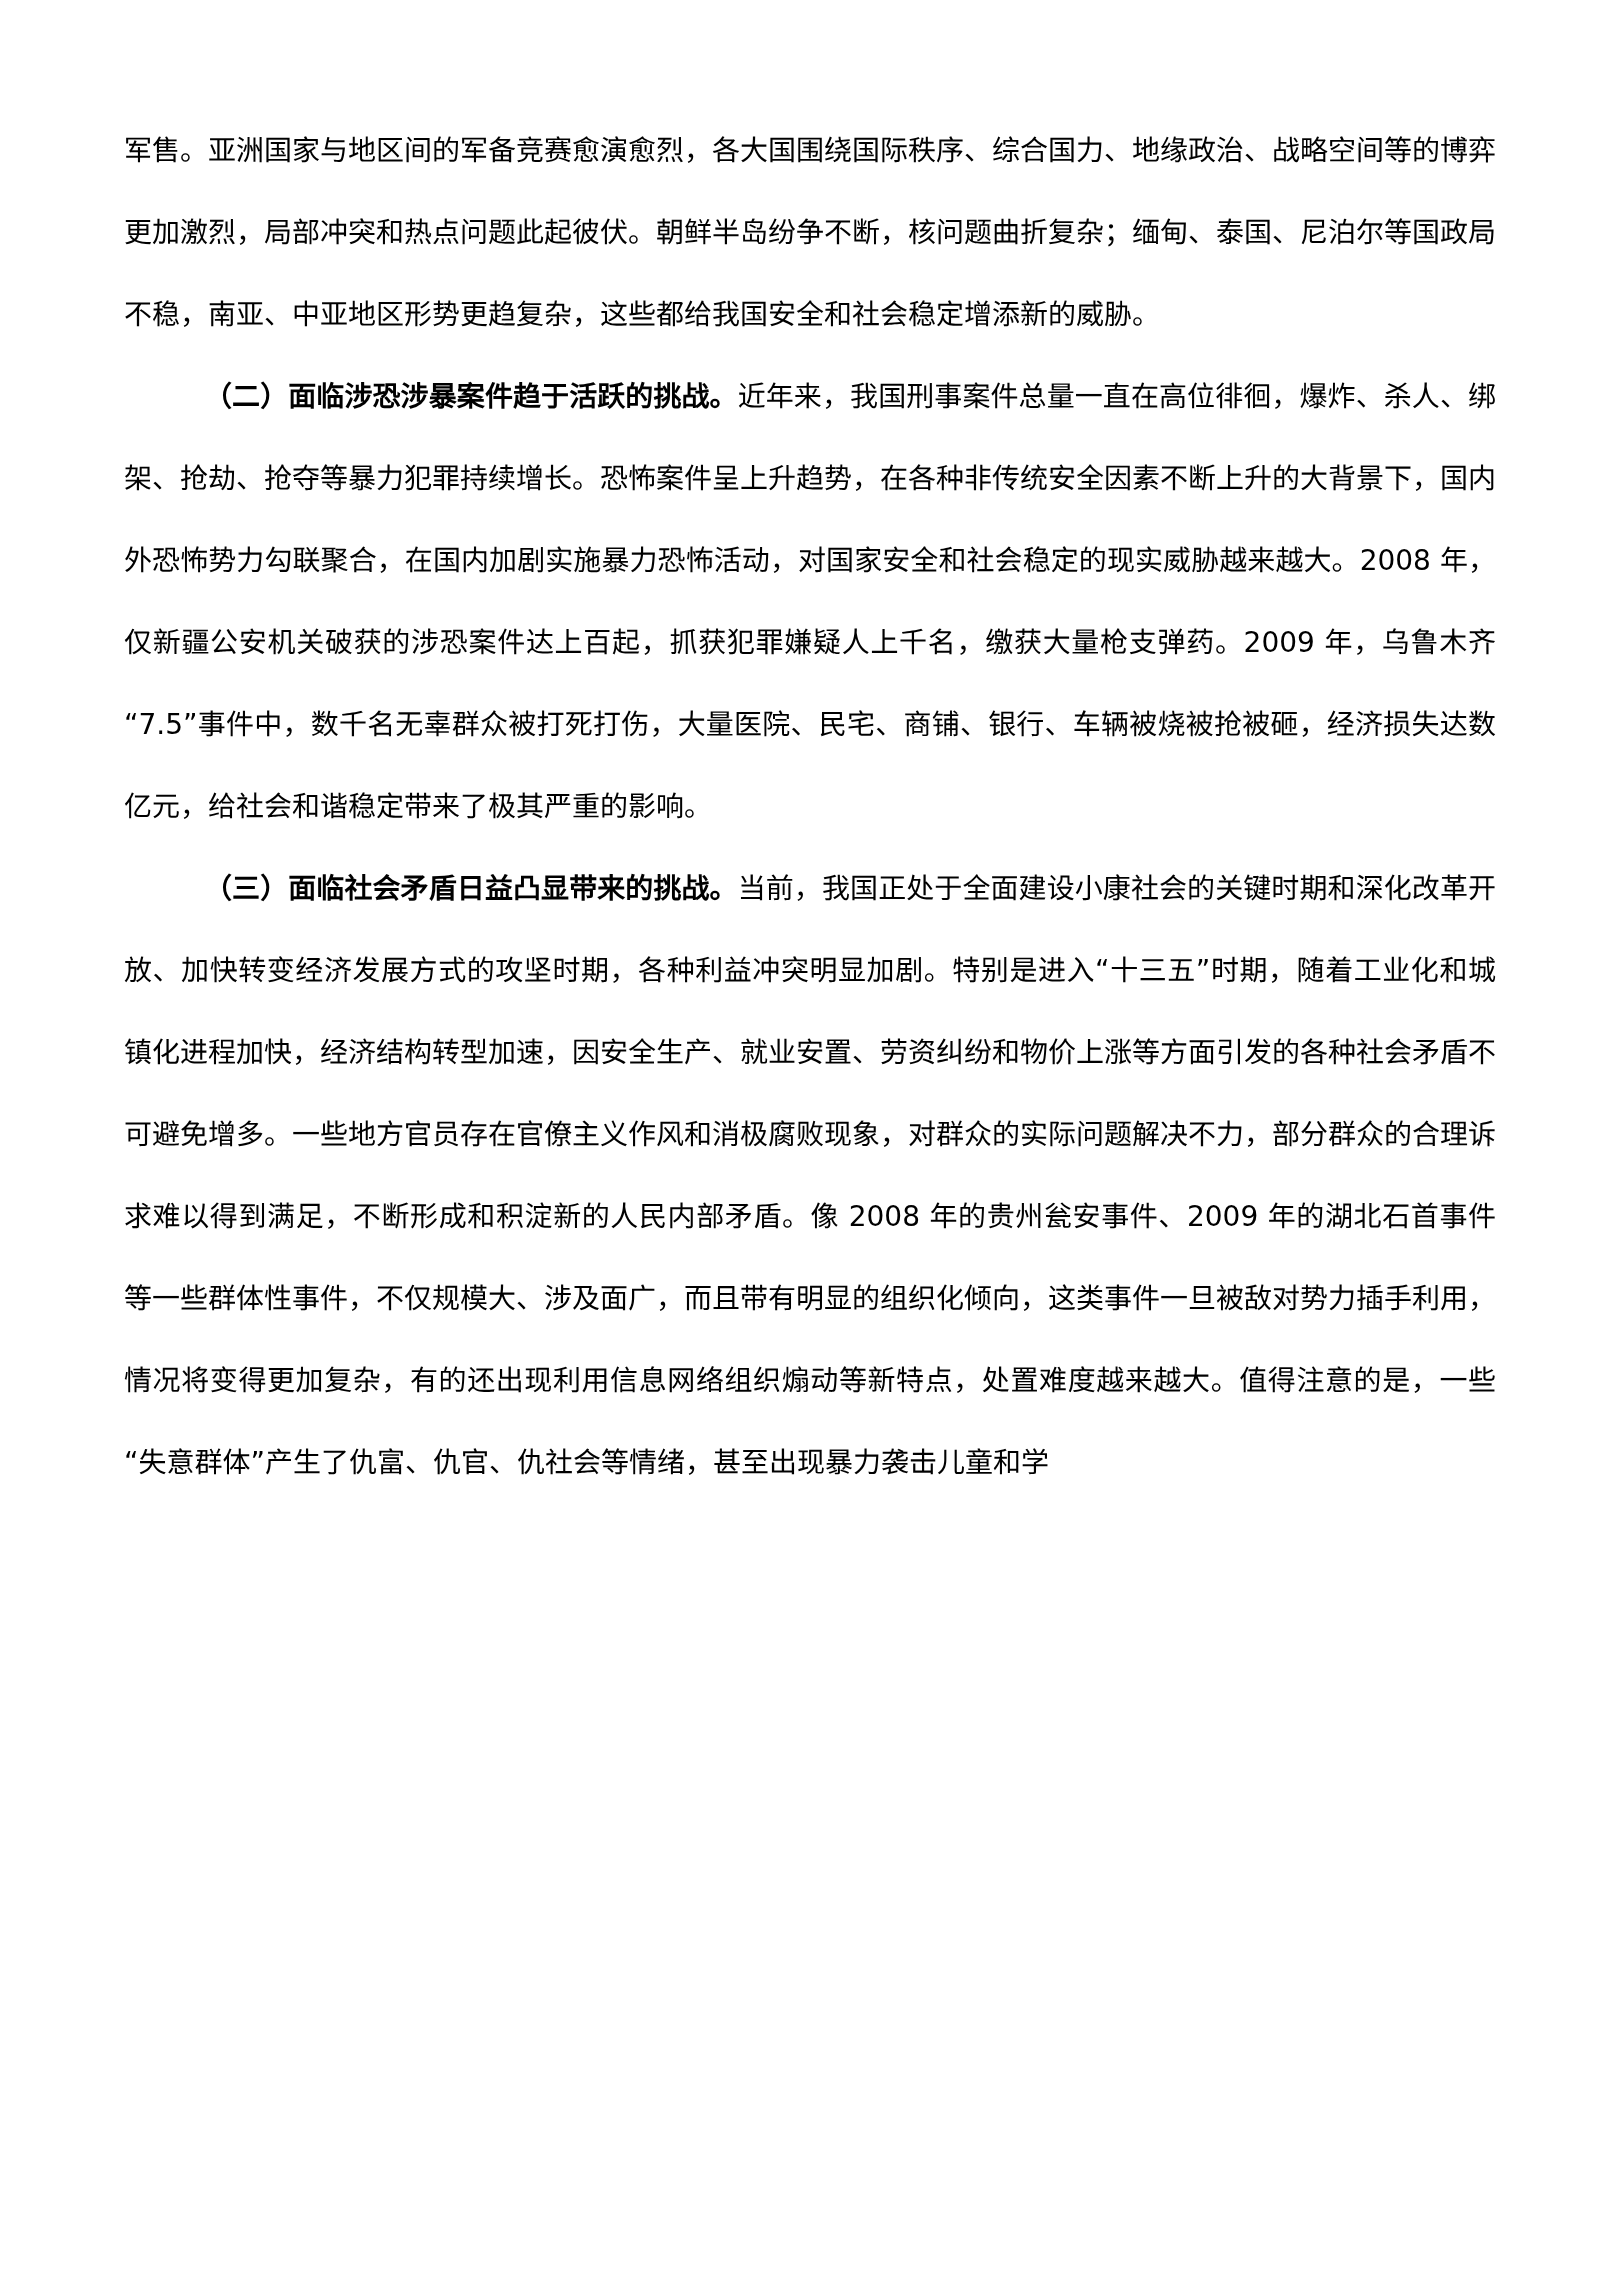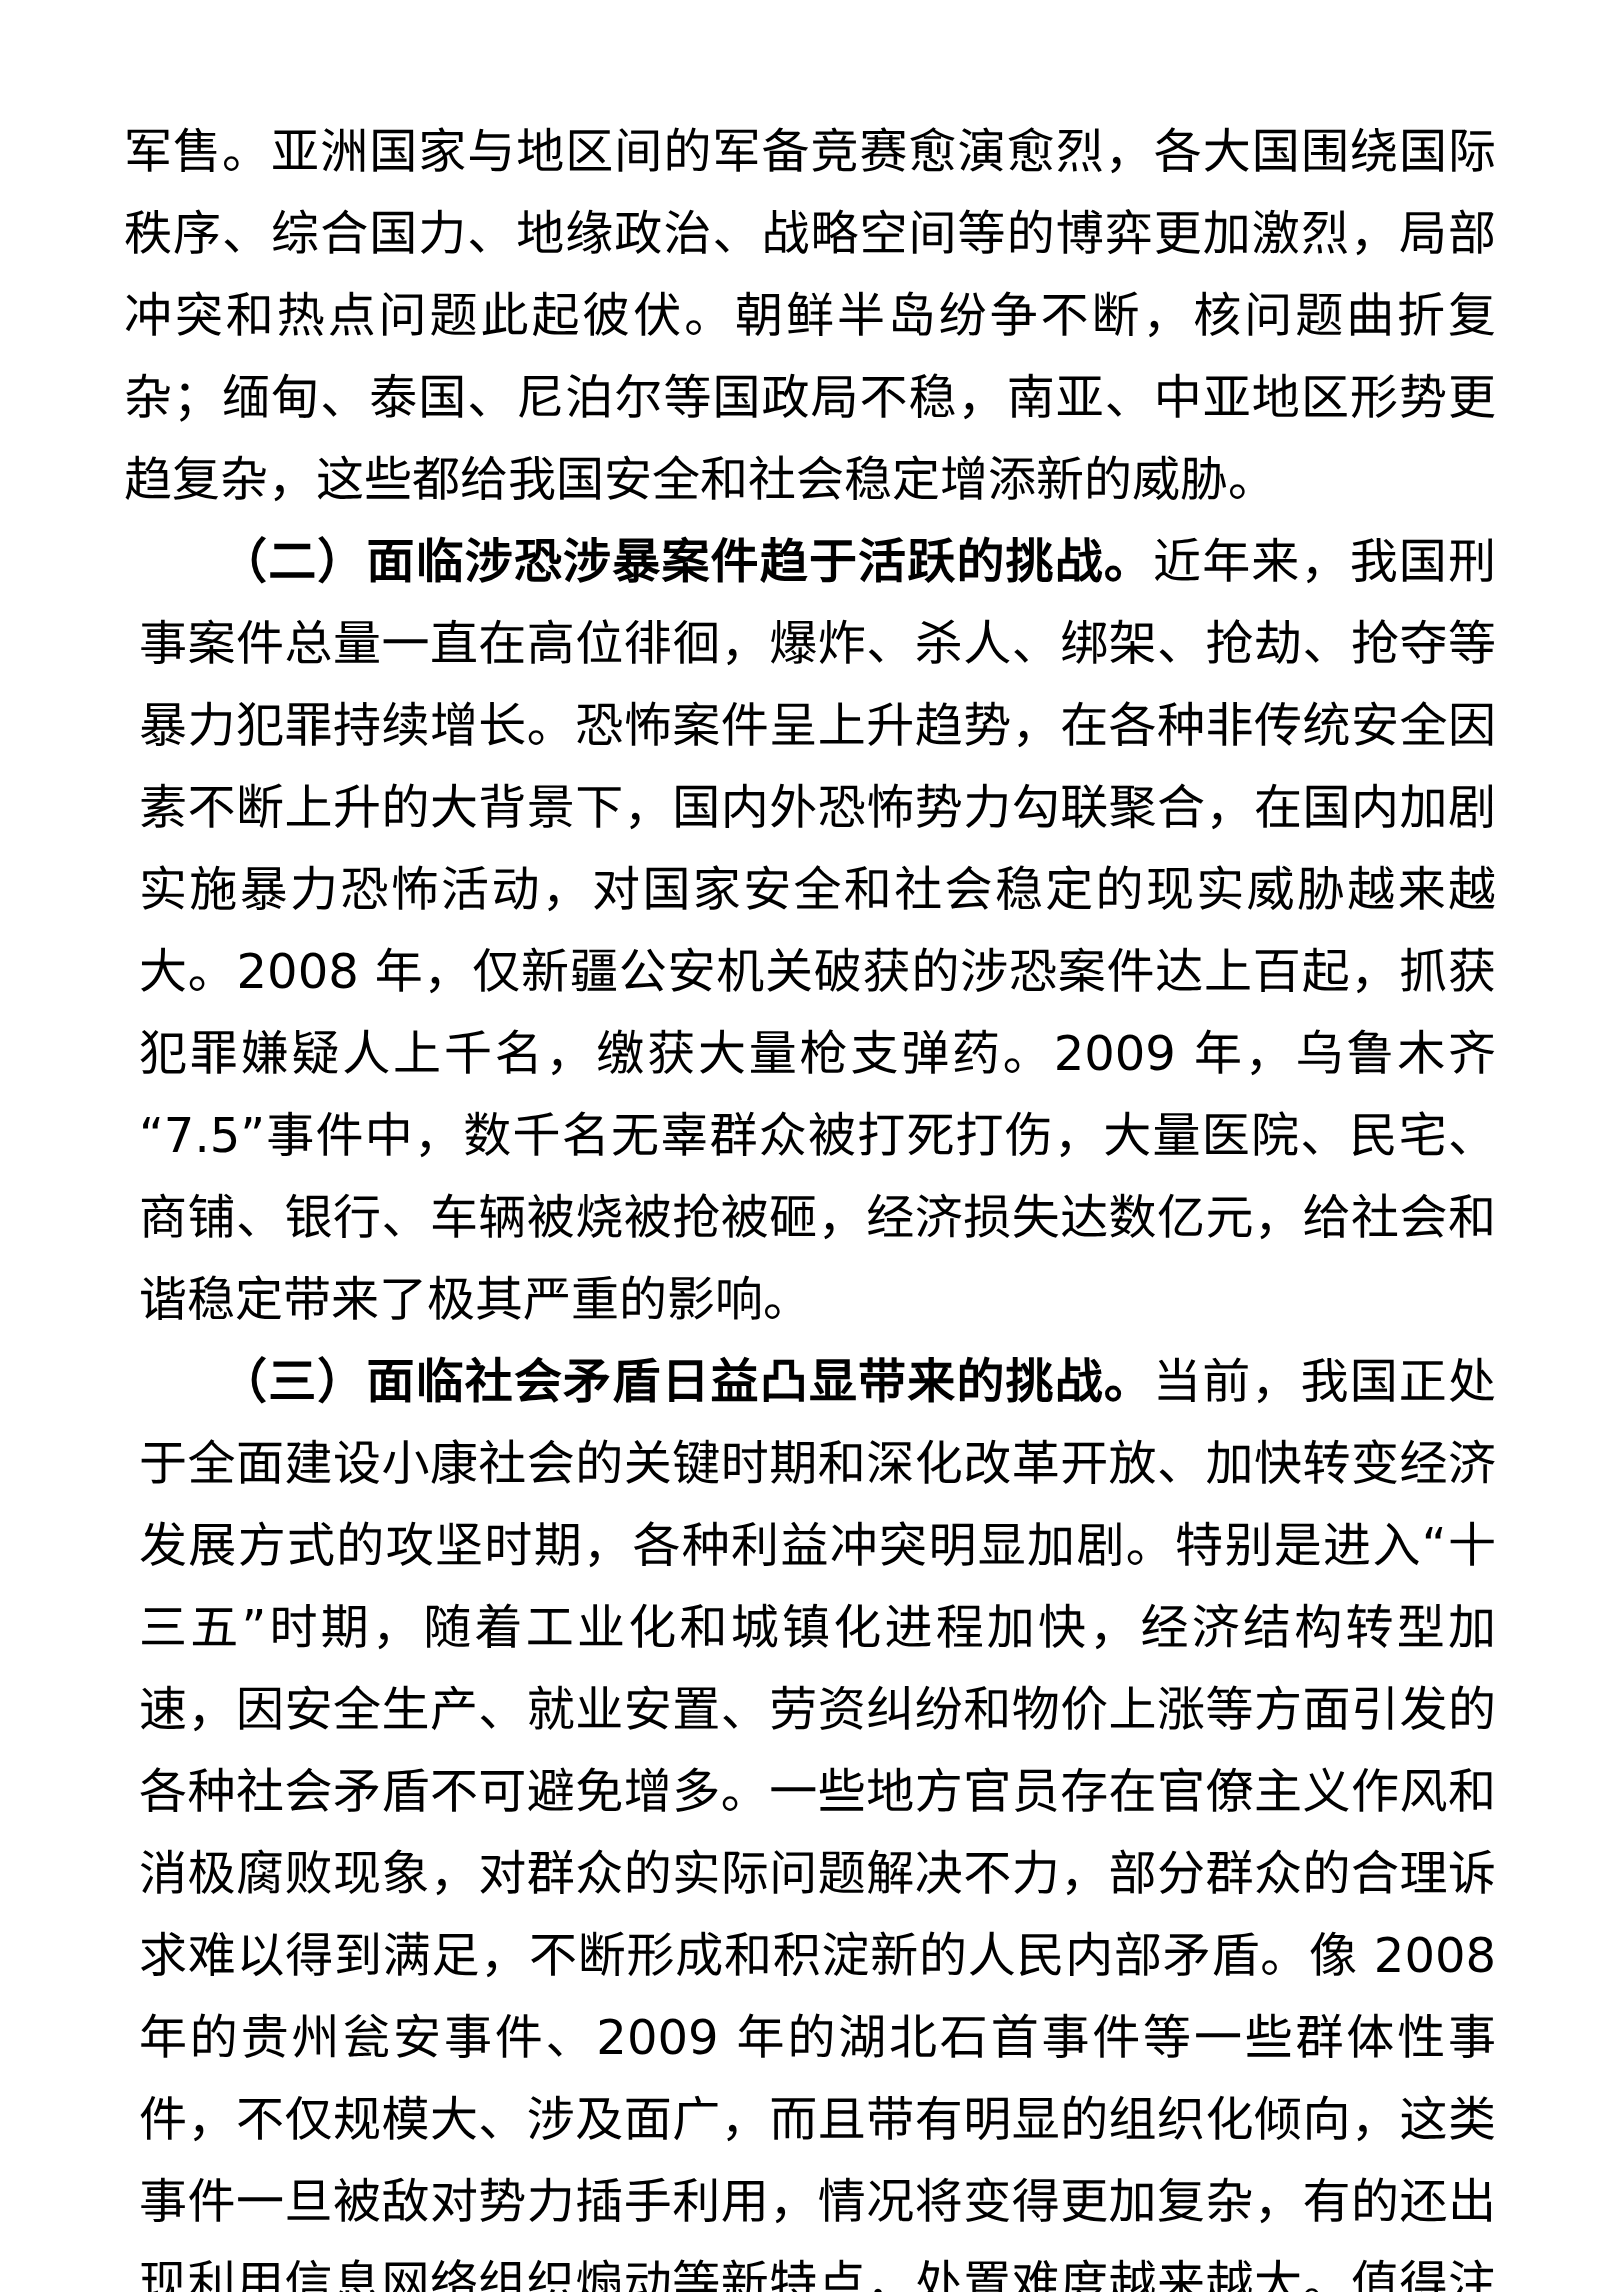--- a/index.html
+++ b/index.html
@@ -21,31 +21,30 @@
   }
   .page-body {
     position: absolute;
     left: 124px;
     top: 110px;
     width: 1372px;
   }
   .para {
     margin: 0;
     color: #000000;
-    font-size: 48px;
+    font-size: 28px;
     line-height: 82px;
     text-align: justify;
     text-justify: inter-ideograph;
     letter-spacing: 0px;
     font-weight: 500;
     -webkit-font-smoothing: none;
   }
   .para + .para {
     margin-top: 0px;
-    margin-left: 15px;
   }
   .indent {
     text-indent: 80px;
   }
   .lead {
     font-weight: 700;
   }
   
   .para { text-align-last: left; }
 </style>

